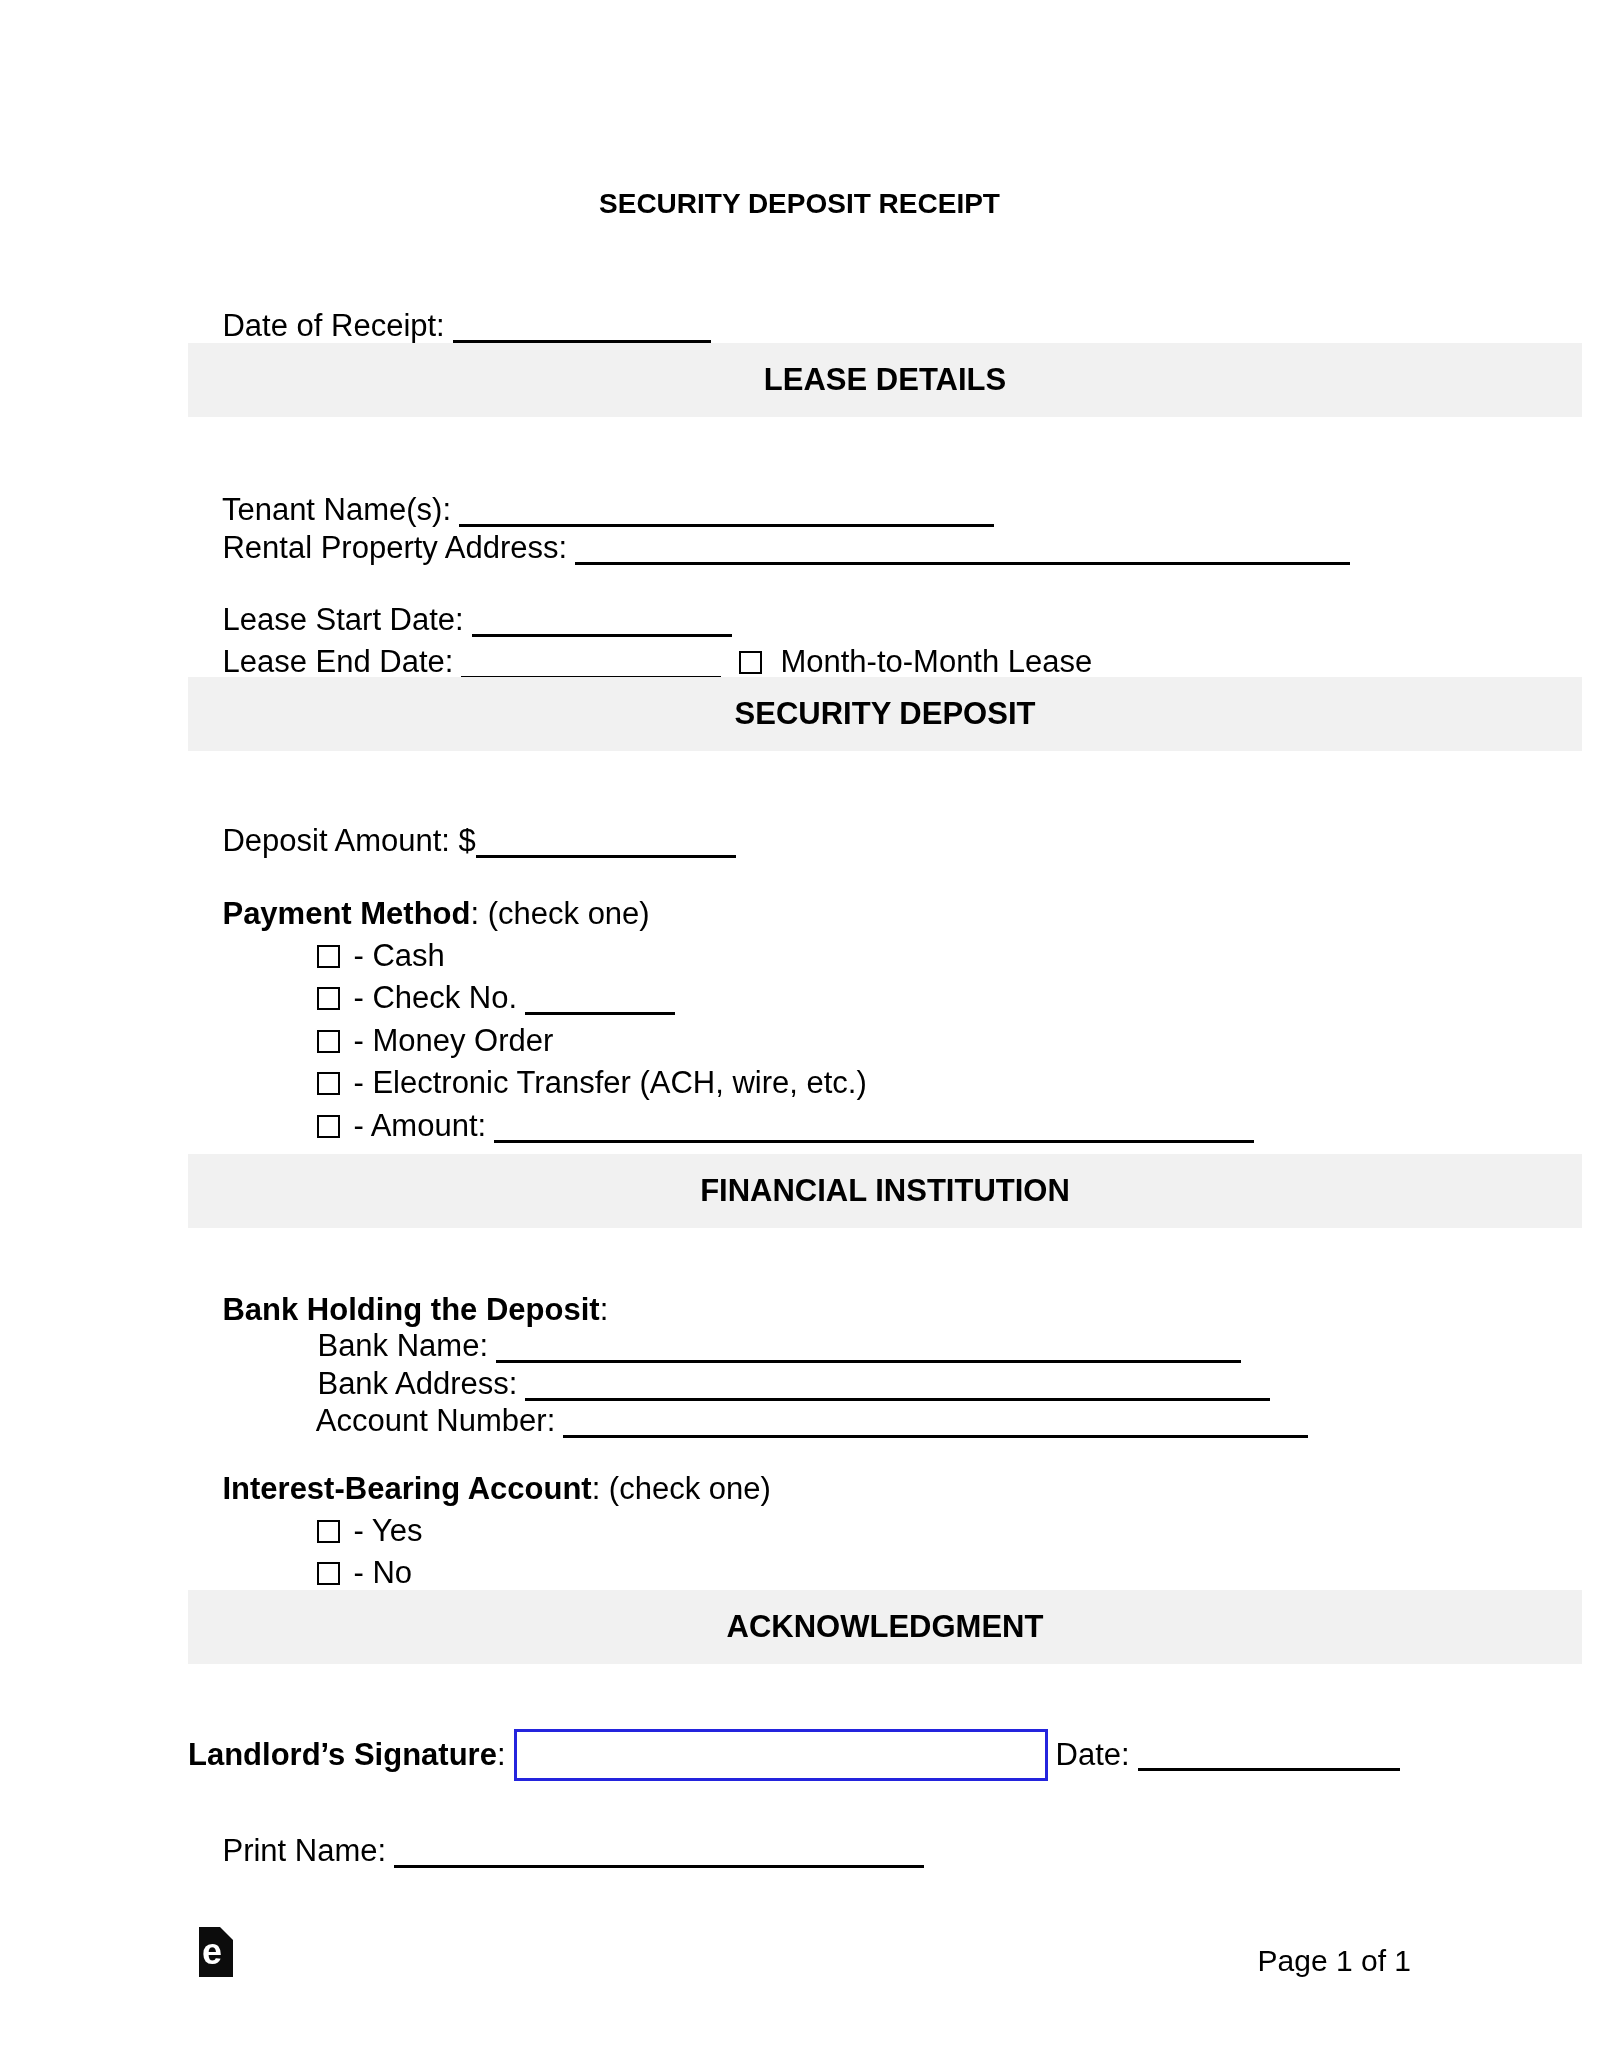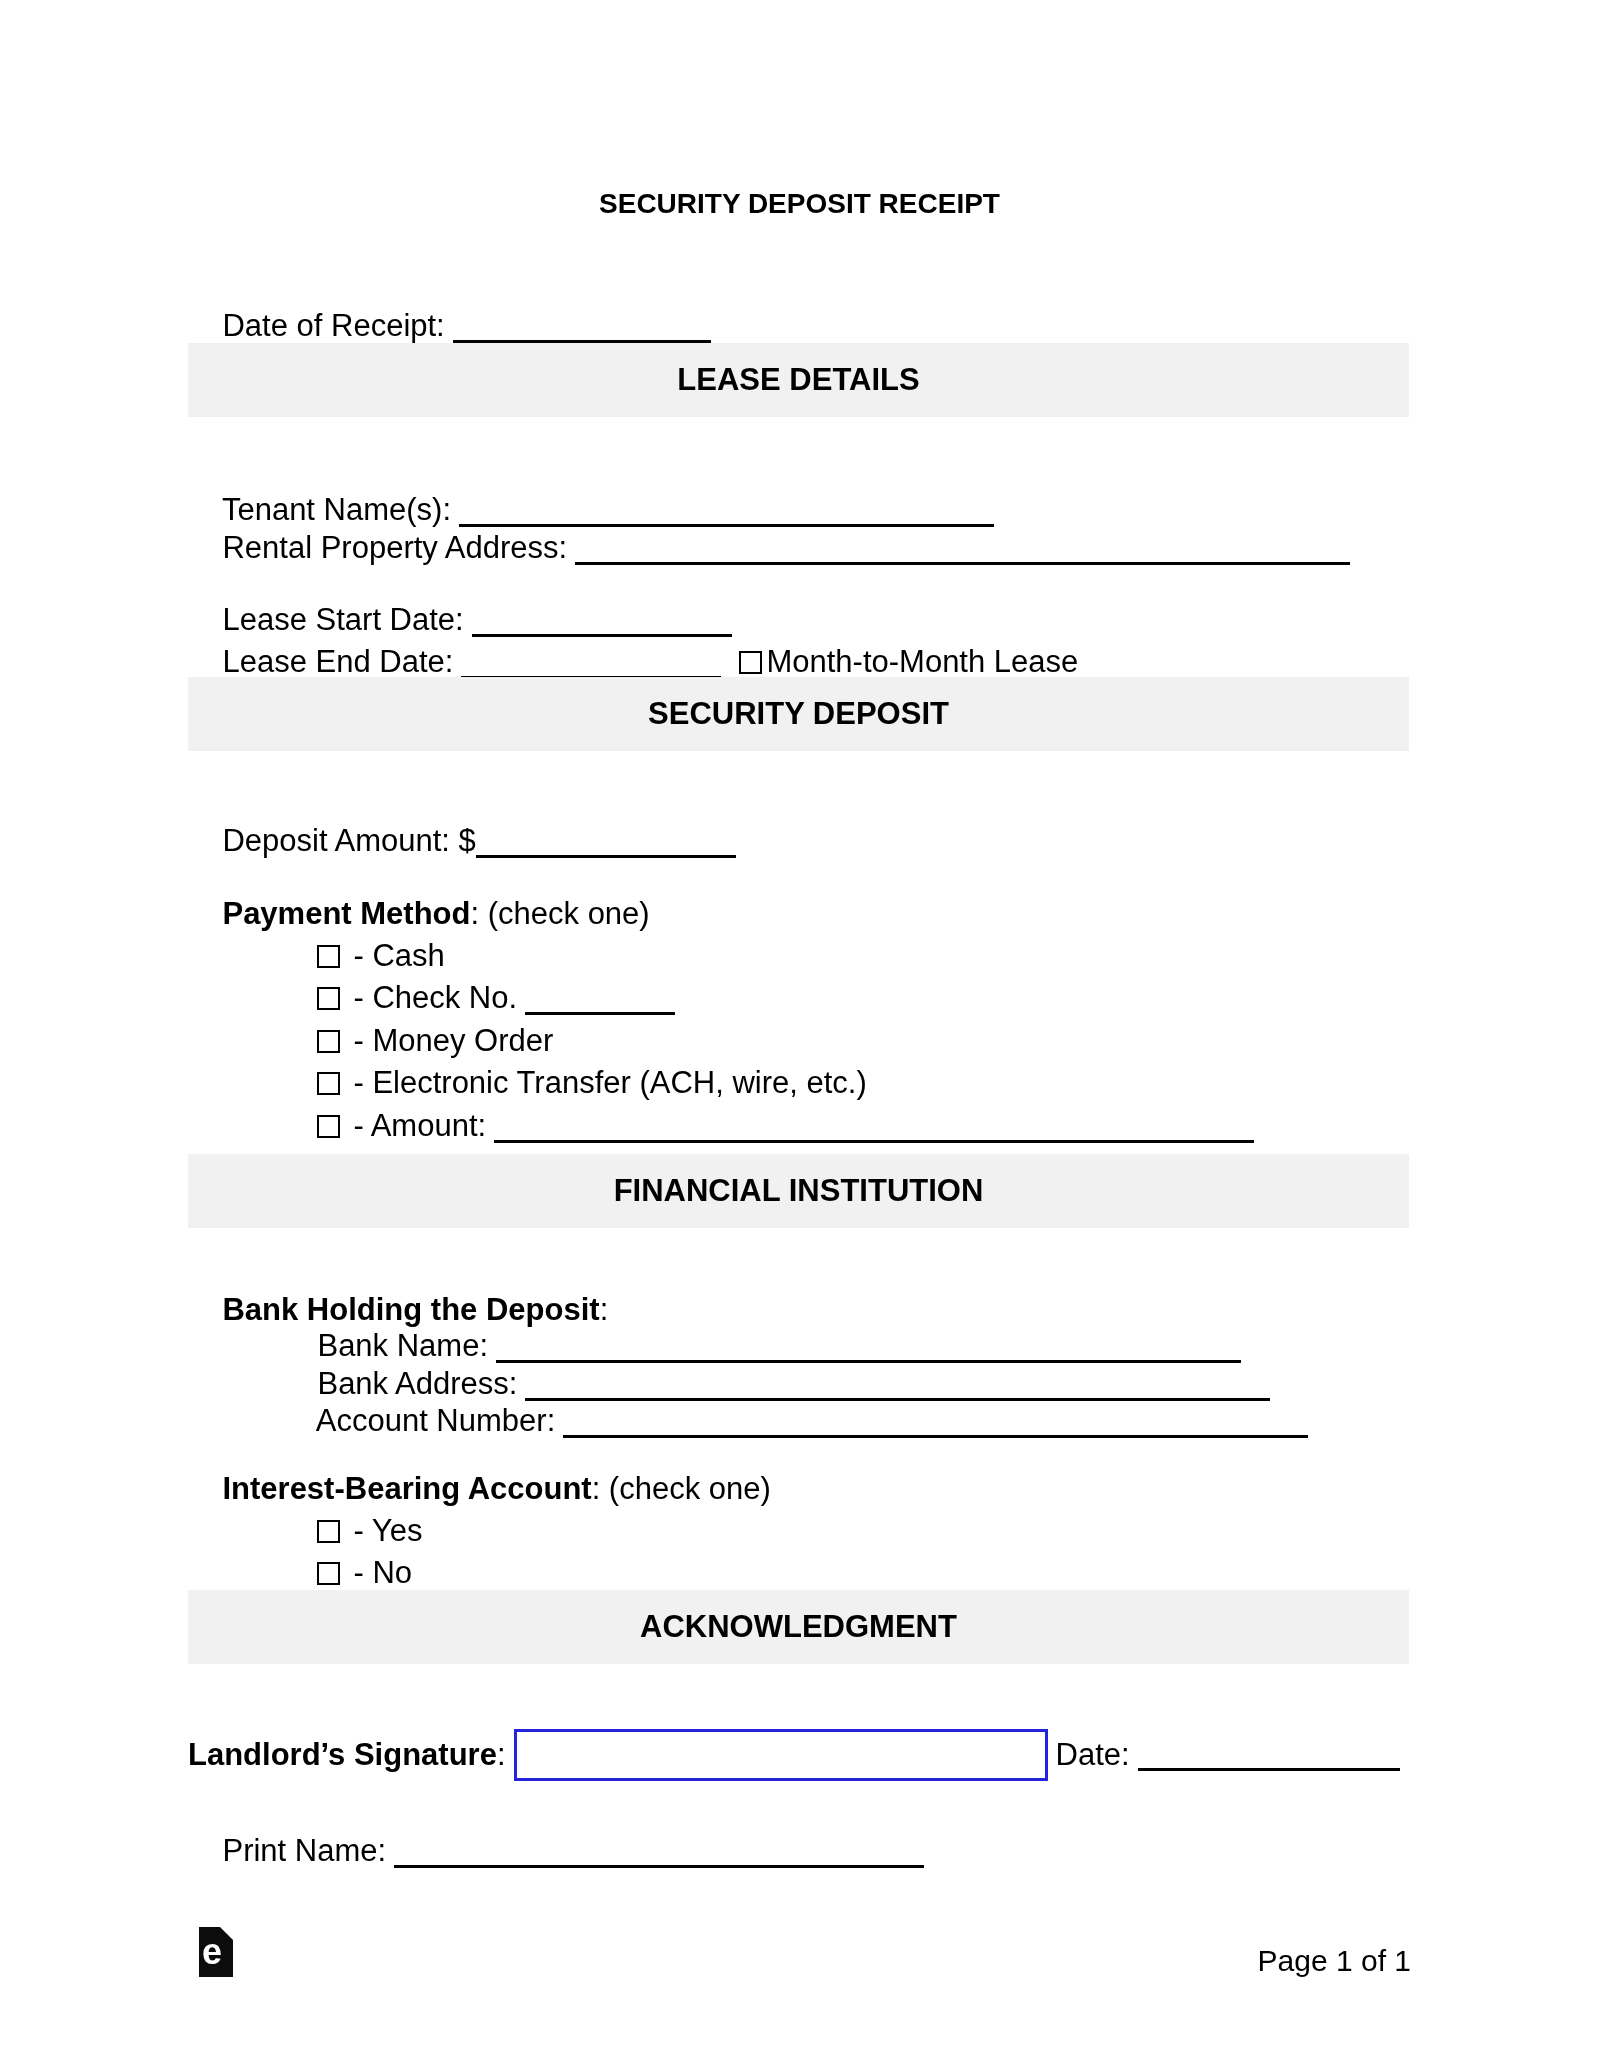--- a/index.html
+++ b/index.html
@@ -13,21 +13,21 @@
     line-height:1.15;
     overflow:hidden;
   }
   .row{position:absolute;left:188px;white-space:pre;}
   .indent{left:283px;}
   .title{
     position:absolute;left:188px;width:1223px;top:188px;
     text-align:center;font-size:28px;font-weight:bold;letter-spacing:0px;
   }
   .bar{
-    position:absolute;left:188px;width:1221px;height:74px;
+    position:absolute;left:188px;width:1394px;height:74px;
     background:#f1f1f1;
     display:flex;align-items:center;justify-content:center;
     font-weight:bold;font-size:31px;
   }
   .b{font-weight:bold;}
   .blank{
     display:inline-block;
     border-bottom:3px solid #000;
     height:28px;
     vertical-align:-7px;
@@ -37,21 +37,21 @@
   .w260{width:260px;} .w150{width:150px;} .w760{width:760px;}
   .w745{width:745px;} .w530{width:530px;} .w262{width:262px;}
   .cb{
     display:inline-block;
     width:19px;height:19px;
     border:2px solid #000;
     vertical-align:-2px;
     background:#fff;
   }
   .opt-label{margin-left:13px;}
-  .mtm-label{margin-left:4px;}
+  .mtm-label{margin-left:18px;}
   .mtm-cb{margin-left:18px;}
   .sig-row{
     position:absolute;left:188px;top:1726px;height:58px;
     display:flex;align-items:center;white-space:pre;
   }
   .sig-box{
     width:528px;height:46px;
     border:3px solid #2424dd;
     background:#fff;
     margin-left:8px;

